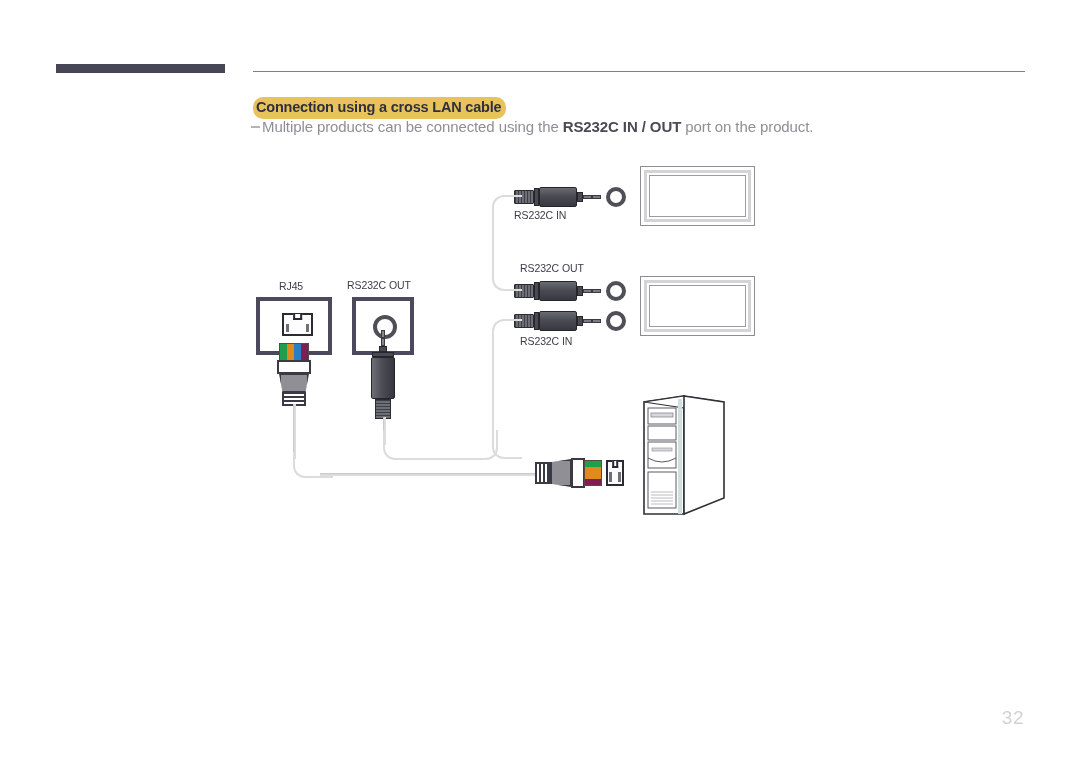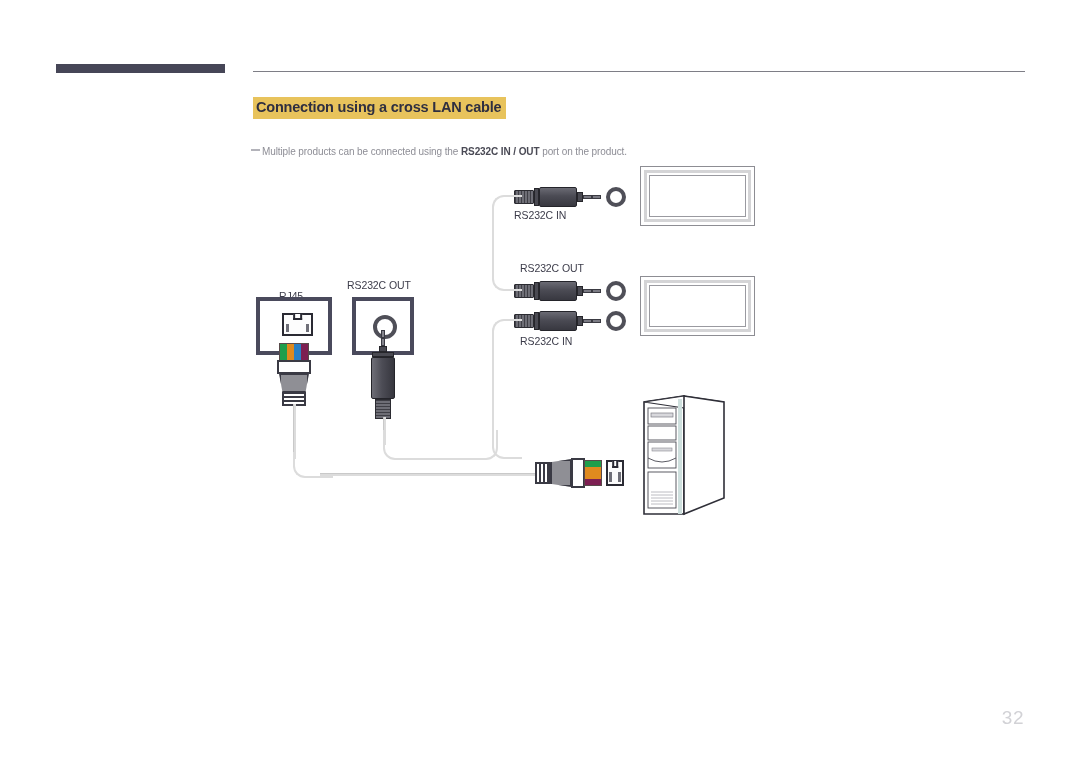--- a/index.html
+++ b/index.html
@@ -42,28 +42,29 @@
   .title {
     display: inline-block;
     background: #e8c35c;
     color: #2f2f40;
     font-size: 14.5px;
     font-weight: bold;
     line-height: 19px;
     padding: 1px 5px 2px 3px;
     letter-spacing: -0.2px;
     white-space: nowrap;
+    border-radius: 10px;
   }
 
   
   .note {
     position: absolute;
     left: 251px;
-    top: 146px;
-    font-size: 10px;
+    top: 118px;
+    font-size: 15px;
     color: #8e8e96;
     white-space: nowrap;
     letter-spacing: -0.1px;
   }
   .note .dash {
     display: inline-block;
     width: 9px;
     height: 2px;
     background: #b3b3ba;
     vertical-align: 4px;
@@ -463,21 +464,21 @@
 <div class="title-wrap">
   <span class="title">Connection using a cross LAN cable</span>
 </div>
 
 <div class="note">
   <span class="dash"></span><span>Multiple products can be connected using the </span><b>RS232C IN / OUT</b><span> port on the product.</span>
 </div>
 
 <div class="diagram">
 
-  <div class="lbl" style="left:279px; top:290px;">RJ45</div>
+  <div class="lbl" style="left:279px; top:280px;">RJ45</div>
   <div class="lbl" style="left:347px; top:279px;">RS232C OUT</div>
 
   <div class="portbox" style="left:256px; top:297px; width:76px; height:58px;">
     <div class="rj45-socket" style="left:22px; top:12px; width:31px; height:23px;">
       <span class="pin-l"></span>
       <span class="pin-r"></span>
     </div>
   </div>
 
   <div class="portbox" style="left:352px; top:297px; width:62px; height:58px;">

